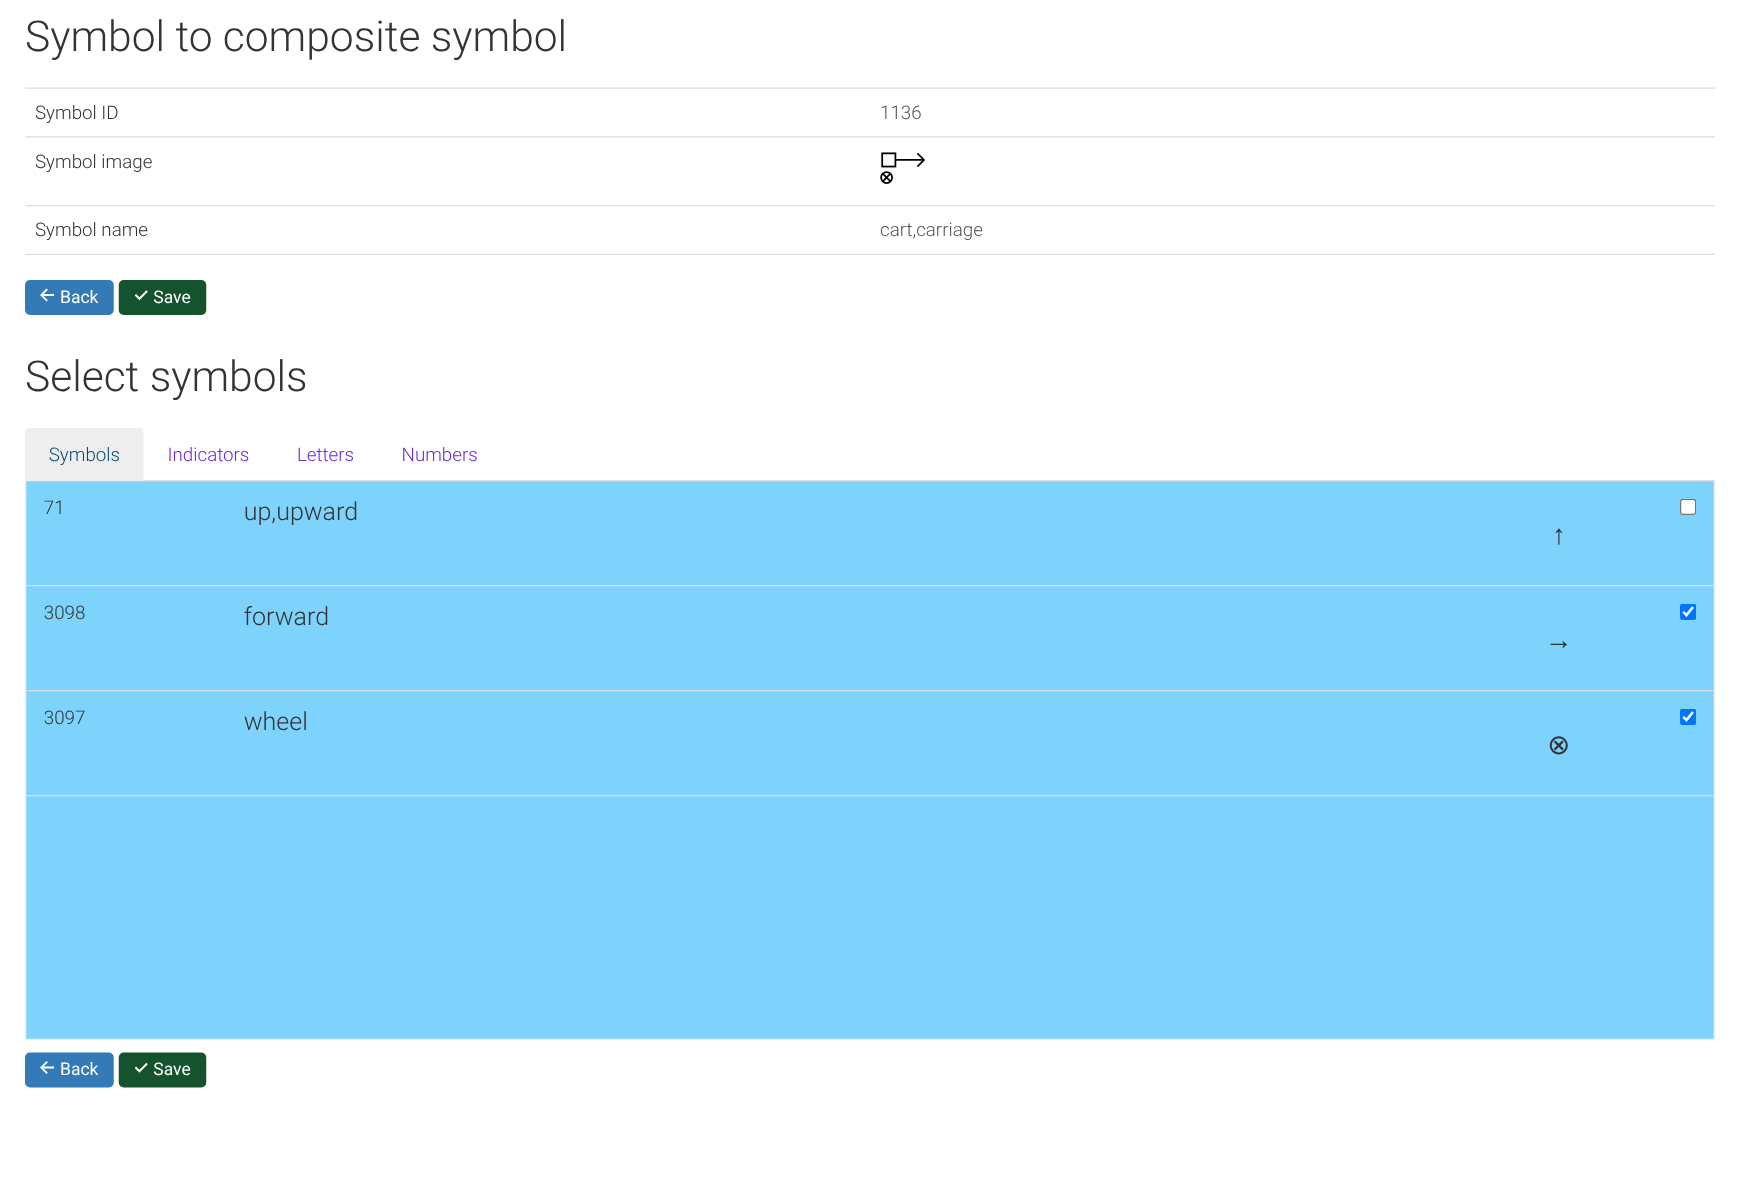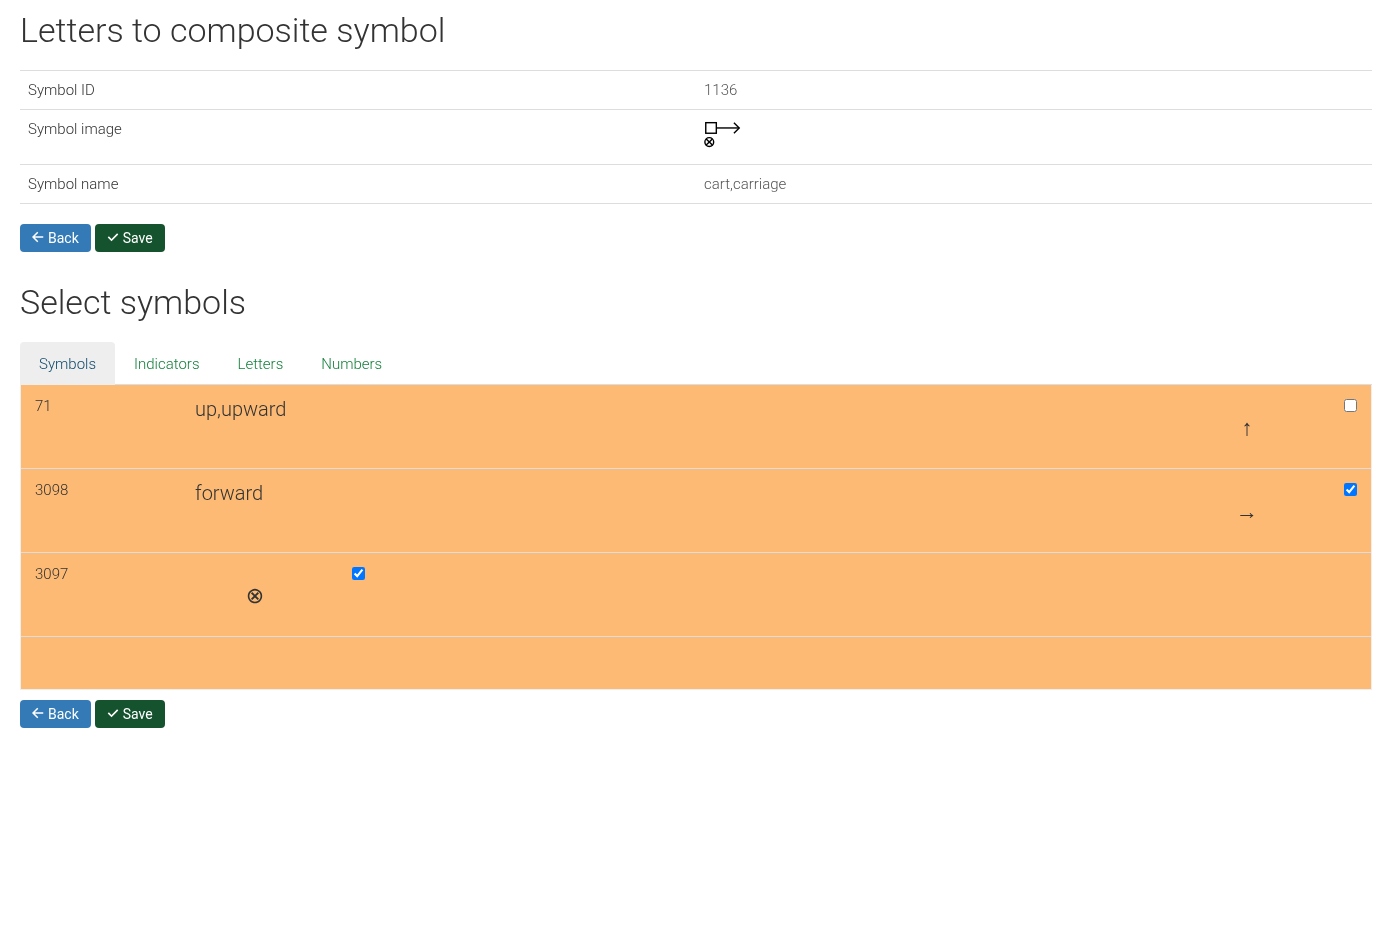--- a/index.html
+++ b/index.html
@@ -65,42 +65,42 @@
   .btn svg { width: 12px; height: 12px; fill: #fff; }
 
   .tabs {
     display: flex;
     border-bottom: 1px solid #ddd;
     background: #fff;
   }
   .tab {
     padding: 12px 18px;
     font-size: 15px;
-    color: #15803d;
+    color: #6d28d9;
     cursor: pointer;
     border: 1px solid transparent;
     border-bottom: none;
     margin-bottom: -1px;
     border-radius: 4px 4px 0 0;
   }
   .tab.active {
     background: #eee;
     border-color: #eee;
     color: #0c4a6e;
   }
 
   .symbol-list-wrapper {
     position: relative;
     border: 1px solid #eee;
     border-top: none;
   }
   .symbol-list {
-    height: 304px;
+    height: 446px;
     overflow-y: scroll;
-    background: #fdba74;
+    background: #7dd3fc;
   }
   .symbol-row {
     display: flex;
     align-items: flex-start;
     padding: 12px 14px 12px 14px;
     border-bottom: 1px solid #ddd;
     min-height: 84px;
   }
   .col-id {
     width: 160px;
@@ -131,21 +131,21 @@
     margin-top: 2px;
   }
 
   .bottom-btn-row {
     margin-top: 10px;
   }
 </style>
 </head>
 <body>
 
-<h1>Letters to composite symbol</h1>
+<h1>Symbol to composite symbol</h1>
 
 <table class="info-table">
   <tbody>
       <tr>
     <td class="label-cell">Symbol ID</td>
     <td class="value-cell">1136</td>
   </tr>
   <tr>
     <td class="label-cell">Symbol image</td>
     <td class="value-cell">
@@ -209,20 +209,21 @@
       <div class="symbol-row">
         <div class="col-id">3098</div>
         <div class="col-name">forward</div>
         <div class="col-glyph">→</div>
         <div class="col-check">
           <input type="checkbox" checked="" style="">
         </div>
       </div>
       <div class="symbol-row">
         <div class="col-id">3097</div>
+        <div class="col-name">wheel</div>
         <div class="col-glyph">⊗</div>
         <div class="col-check">
           <input type="checkbox" checked="" style="">
         </div>
       </div>
     </div>
 </div>
 
 <div class="bottom-btn-row">
   <button class="btn btn-primary">

